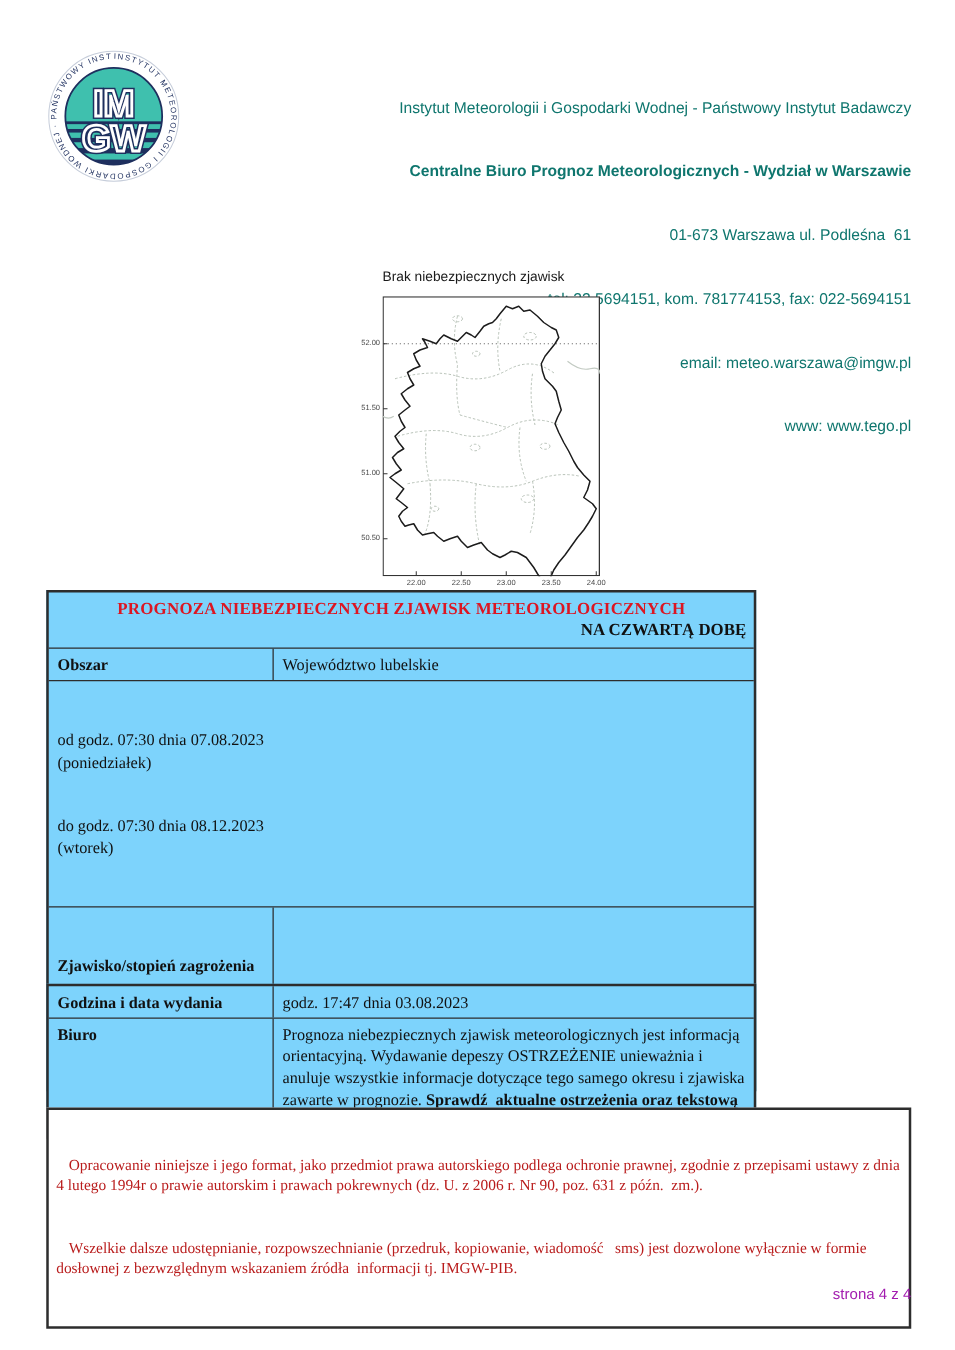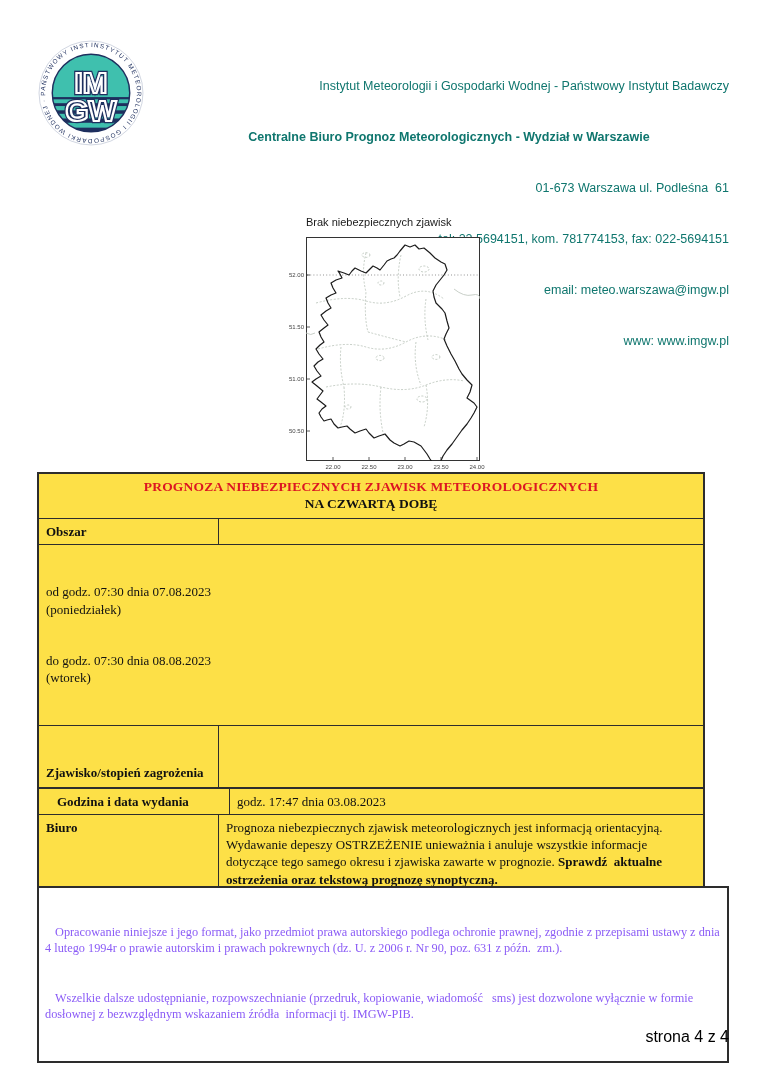--- a/index.html
+++ b/index.html
@@ -17,46 +17,46 @@
   .map-caption { position:absolute; top:216px; left:306px; width:174px; text-align:left;
                  font-size:11px; color:#1a1a1a; }
   .map-wrap { position:absolute; top:237px; left:306px; width:174px; height:224px; }
   .map-wrap svg { position:absolute; inset:0; }
   .ytick { position:absolute; right:176px; width:30px; text-align:right; font-size:6px;
            color:#444; line-height:6px; }
   .xtick { position:absolute; top:227px; width:26px; text-align:center; font-size:6px;
            color:#444; line-height:6px; }
 
   
-  .doc-table { position:absolute; left:37px; width:668px; border:2px solid #2d2d2d;
-               background:#fde047; font-family:"Liberation Serif", serif; font-size:13px; color:#111; }
+  .doc-table { position:absolute; left:37px; width:568px; border:2px solid #2d2d2d;
+               background:#7dd3fc; font-family:"Liberation Serif", serif; font-size:13px; color:#111; }
   .trow { display:grid; grid-template-columns:180px 1fr; }
   .trow + .trow { border-top:1px solid #2d2d2d; }
   .tcell { padding:4px 7px; line-height:1.32; white-space:pre-wrap; }
   .tcell.label { border-right:1px solid #2d2d2d; font-weight:bold; }
   .title-row { display:block; text-align:center; padding:5px 6px 6px; min-height:42px; }
   .title-red { color:#dc1622; font-weight:bold; font-size:13.5px; letter-spacing:.2px; }
-  .title-black { font-weight:bold; font-size:13.5px; margin-top:1px; }
-  .bold { font-weight:bold;text-align:center; }
+  .title-black { font-weight:bold; font-size:13.5px; margin-top:1px;text-align:right; }
+  .bold { font-weight:bold; }
 
   #forecast-table { top:472px; }
   #row-obszar  { min-height:26px; }
   #row-waznosc { min-height:45px; }
   #row-zjawisko{ min-height:41px; }
 
   #issue-table { top:787px; }
-  #row-godzina { min-height:24px;padding-left:11px; }
+  #row-godzina { min-height:24px; }
   #row-uwagi   { min-height:73px; }
 
   .copyright-box { position:absolute; left:37px; top:886px; width:692px; border:2px solid #2d2d2d;
                    background:#fff; font-family:"Liberation Serif", serif; font-size:12.3px;
-                   color:#8b5cf6; line-height:1.34; padding:3px 6px 5px; white-space:pre-wrap; }
+                   color:#b91c1c; line-height:1.34; padding:3px 6px 5px; white-space:pre-wrap; }
   .copyright-box p { text-indent:10px; }
 
-  .page-num { position:absolute; right:35px; top:1028px; font-size:16px; color:#000000; }
+  .page-num { position:absolute; right:35px; top:1028px; font-size:12px; color:#a21caf; }
 </style>
 </head>
 <body>
 
 <div class="page">
 
   <svg class="hdr-logo" viewBox="0 0 104 104">
     <circle cx="52" cy="52" r="51" fill="#ffffff" stroke="#c6cdda" stroke-width="0.8"></circle>
     <defs>
       <path id="ringPath" d="M52,7 a45,45 0 1,1 -0.01,0 z"></path>
@@ -82,21 +82,21 @@
       <text x="52" y="79" fill="none" stroke="#ffffff" stroke-width="2.2">GW</text>
     </g>
   </svg>
 
   <div class="hdr-lines">
     <div class="hdr-line">Instytut Meteorologii i Gospodarki Wodnej - Państwowy Instytut Badawczy</div>
     <div class="hdr-line bold">Centralne Biuro Prognoz Meteorologicznych - Wydział w Warszawie</div>
     <div class="hdr-line">01-673 Warszawa ul. Podleśna  61</div>
     <div class="hdr-line">tel: 22 5694151, kom. 781774153, fax: 022-5694151</div>
     <div class="hdr-line">email: meteo.warszawa@imgw.pl</div>
-    <div class="hdr-line">www: www.imgw.pl</div>
+    <div class="hdr-line">www: www.tego.pl</div>
   </div>
 
   <div class="map-caption">Brak niebezpiecznych zjawisk</div>
 
   <div class="map-wrap">
     <svg viewBox="0 0 174 224">
       <rect x="0.5" y="0.5" width="173" height="223" fill="#ffffff" stroke="#333" stroke-width="1"></rect>
 
       <line x1="1" y1="38" x2="173" y2="38" stroke="#666" stroke-width="0.7" stroke-dasharray="1,2.2"></line>
 
@@ -161,25 +161,26 @@
     <span class="xtick" style="left:158px">24.00</span>
   </div>
 
   <div class="doc-table" id="forecast-table">
     <div class="trow title-row">
       <div class="title-red">PROGNOZA NIEBEZPIECZNYCH ZJAWISK METEOROLOGICZNYCH</div>
       <div class="title-black">NA CZWARTĄ DOBĘ</div>
     </div>
     <div class="trow" id="row-obszar">
       <div class="tcell label">Obszar</div>
+      <div class="tcell value">Województwo lubelskie</div>
     </div>
     <div class="trow" id="row-waznosc">
       <div class="tcell value">
         <div>od godz. 07:30 dnia 07.08.2023 (poniedziałek)</div>
-        <div>do godz. 07:30 dnia 08.08.2023 (wtorek)</div>
+        <div>do godz. 07:30 dnia 08.12.2023 (wtorek)</div>
       </div>
     </div>
     <div class="trow" id="row-zjawisko">
       <div class="tcell label">
         <div>Zjawisko/stopień zagrożenia</div>
         <div>Kryteria</div>
       </div>
     </div>
   </div>
 

